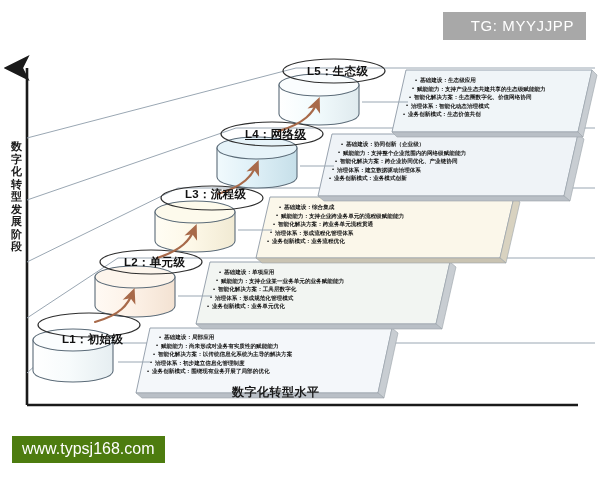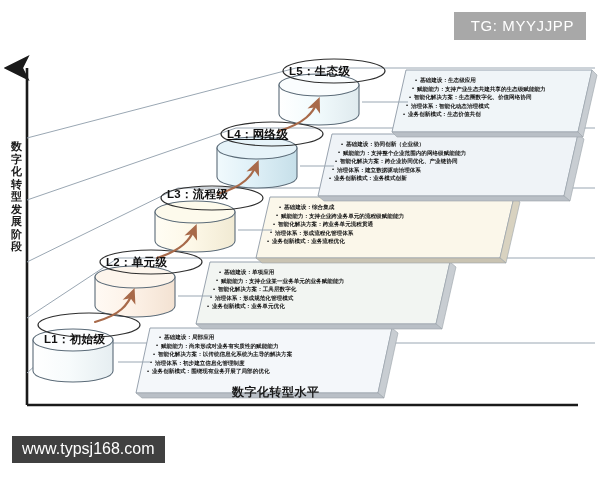--- a/index.html
+++ b/index.html
@@ -24,29 +24,29 @@
 
   
   .tg-badge {
     position: absolute;
     right: 14px;
     top: 12px;
     background: #a8a8a8;
     color: #ffffff;
     font-size: 15px;
     letter-spacing: 0.6px;
-    padding: 5px 12px 6px 17px;
+    padding: 5px 12px 6px 28px;
     font-family: "Liberation Sans", sans-serif;
     white-space: nowrap;
   }
   .site-badge {
     position: absolute;
     left: 12px;
     bottom: 17px;
-    background: #404040;
+    background: #4d7c0f;
     color: #ffffff;
     font-size: 16px;
     padding: 4px 10px 5px 10px;
     font-family: "Liberation Sans", sans-serif;
     white-space: nowrap;
   }
 
   
   #chart {
     position: absolute;
@@ -83,20 +83,21 @@
   
   .stage-label {
     position: absolute;
     font-size: 11.5px;
     font-weight: 700;
     color: #111111;
     white-space: nowrap;
     letter-spacing: 0.3px;
     font-family: "Liberation Sans", sans-serif;
     z-index: 6;
+    margin-left: 18px;
   }
 
   
   .panel {
     position: absolute;
     z-index: 4;
   }
   .panel .panel-body {
     position: relative;
     font-size: 5.6px;

